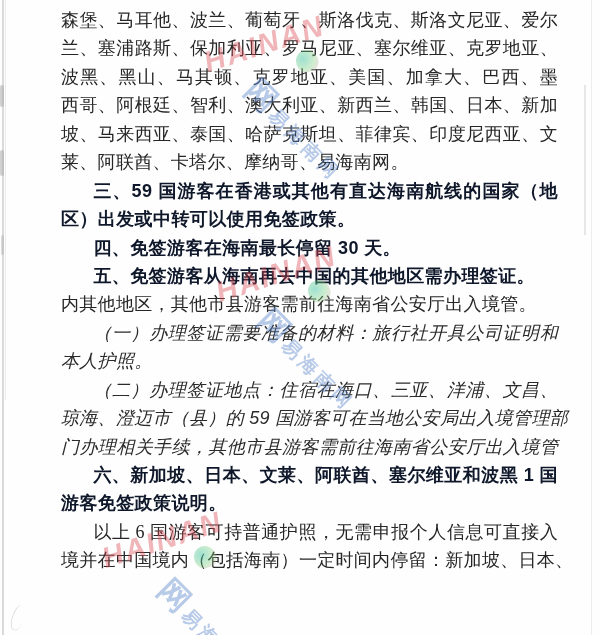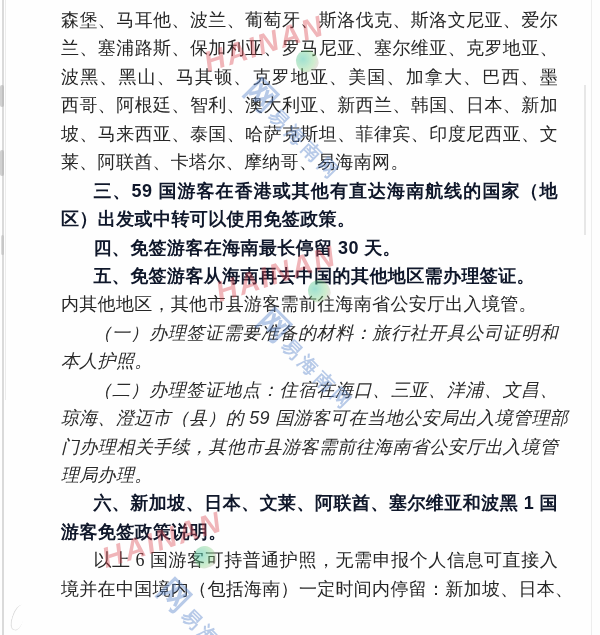--- a/index.html
+++ b/index.html
@@ -114,21 +114,20 @@
         <div class="line last">内其他地区，其他市县游客需前往海南省公安厅出入境管。</div>
       </div>
       <div class="para kai">
         <div class="line first">（一）办理签证需要准备的材料：旅行社开具公司证明和</div>
         <div class="line last">本人护照。</div>
       </div>
       <div class="para kai">
         <div class="line first">（二）办理签证地点：住宿在海口、三亚、洋浦、文昌、</div>
         <div class="line">琼海、澄迈市（县）的 59 国游客可在当地公安局出入境管理部</div>
         <div class="line">门办理相关手续，其他市县游客需前往海南省公安厅出入境管</div>
-        <div class="line last">理局办理。</div>
       </div>
       <div class="para bold">
         <div class="line first">六、新加坡、日本、文莱、阿联酋、塞尔维亚和波黑 1 国</div>
         <div class="line last">游客免签政策说明。</div>
       </div>
       <div class="para body">
         <div class="line first">以上 6 国游客可持普通护照，无需申报个人信息可直接入</div>
         <div class="line last">境并在中国境内（包括海南）一定时间内停留：新加坡、日本、</div>
       </div>
     </div>

